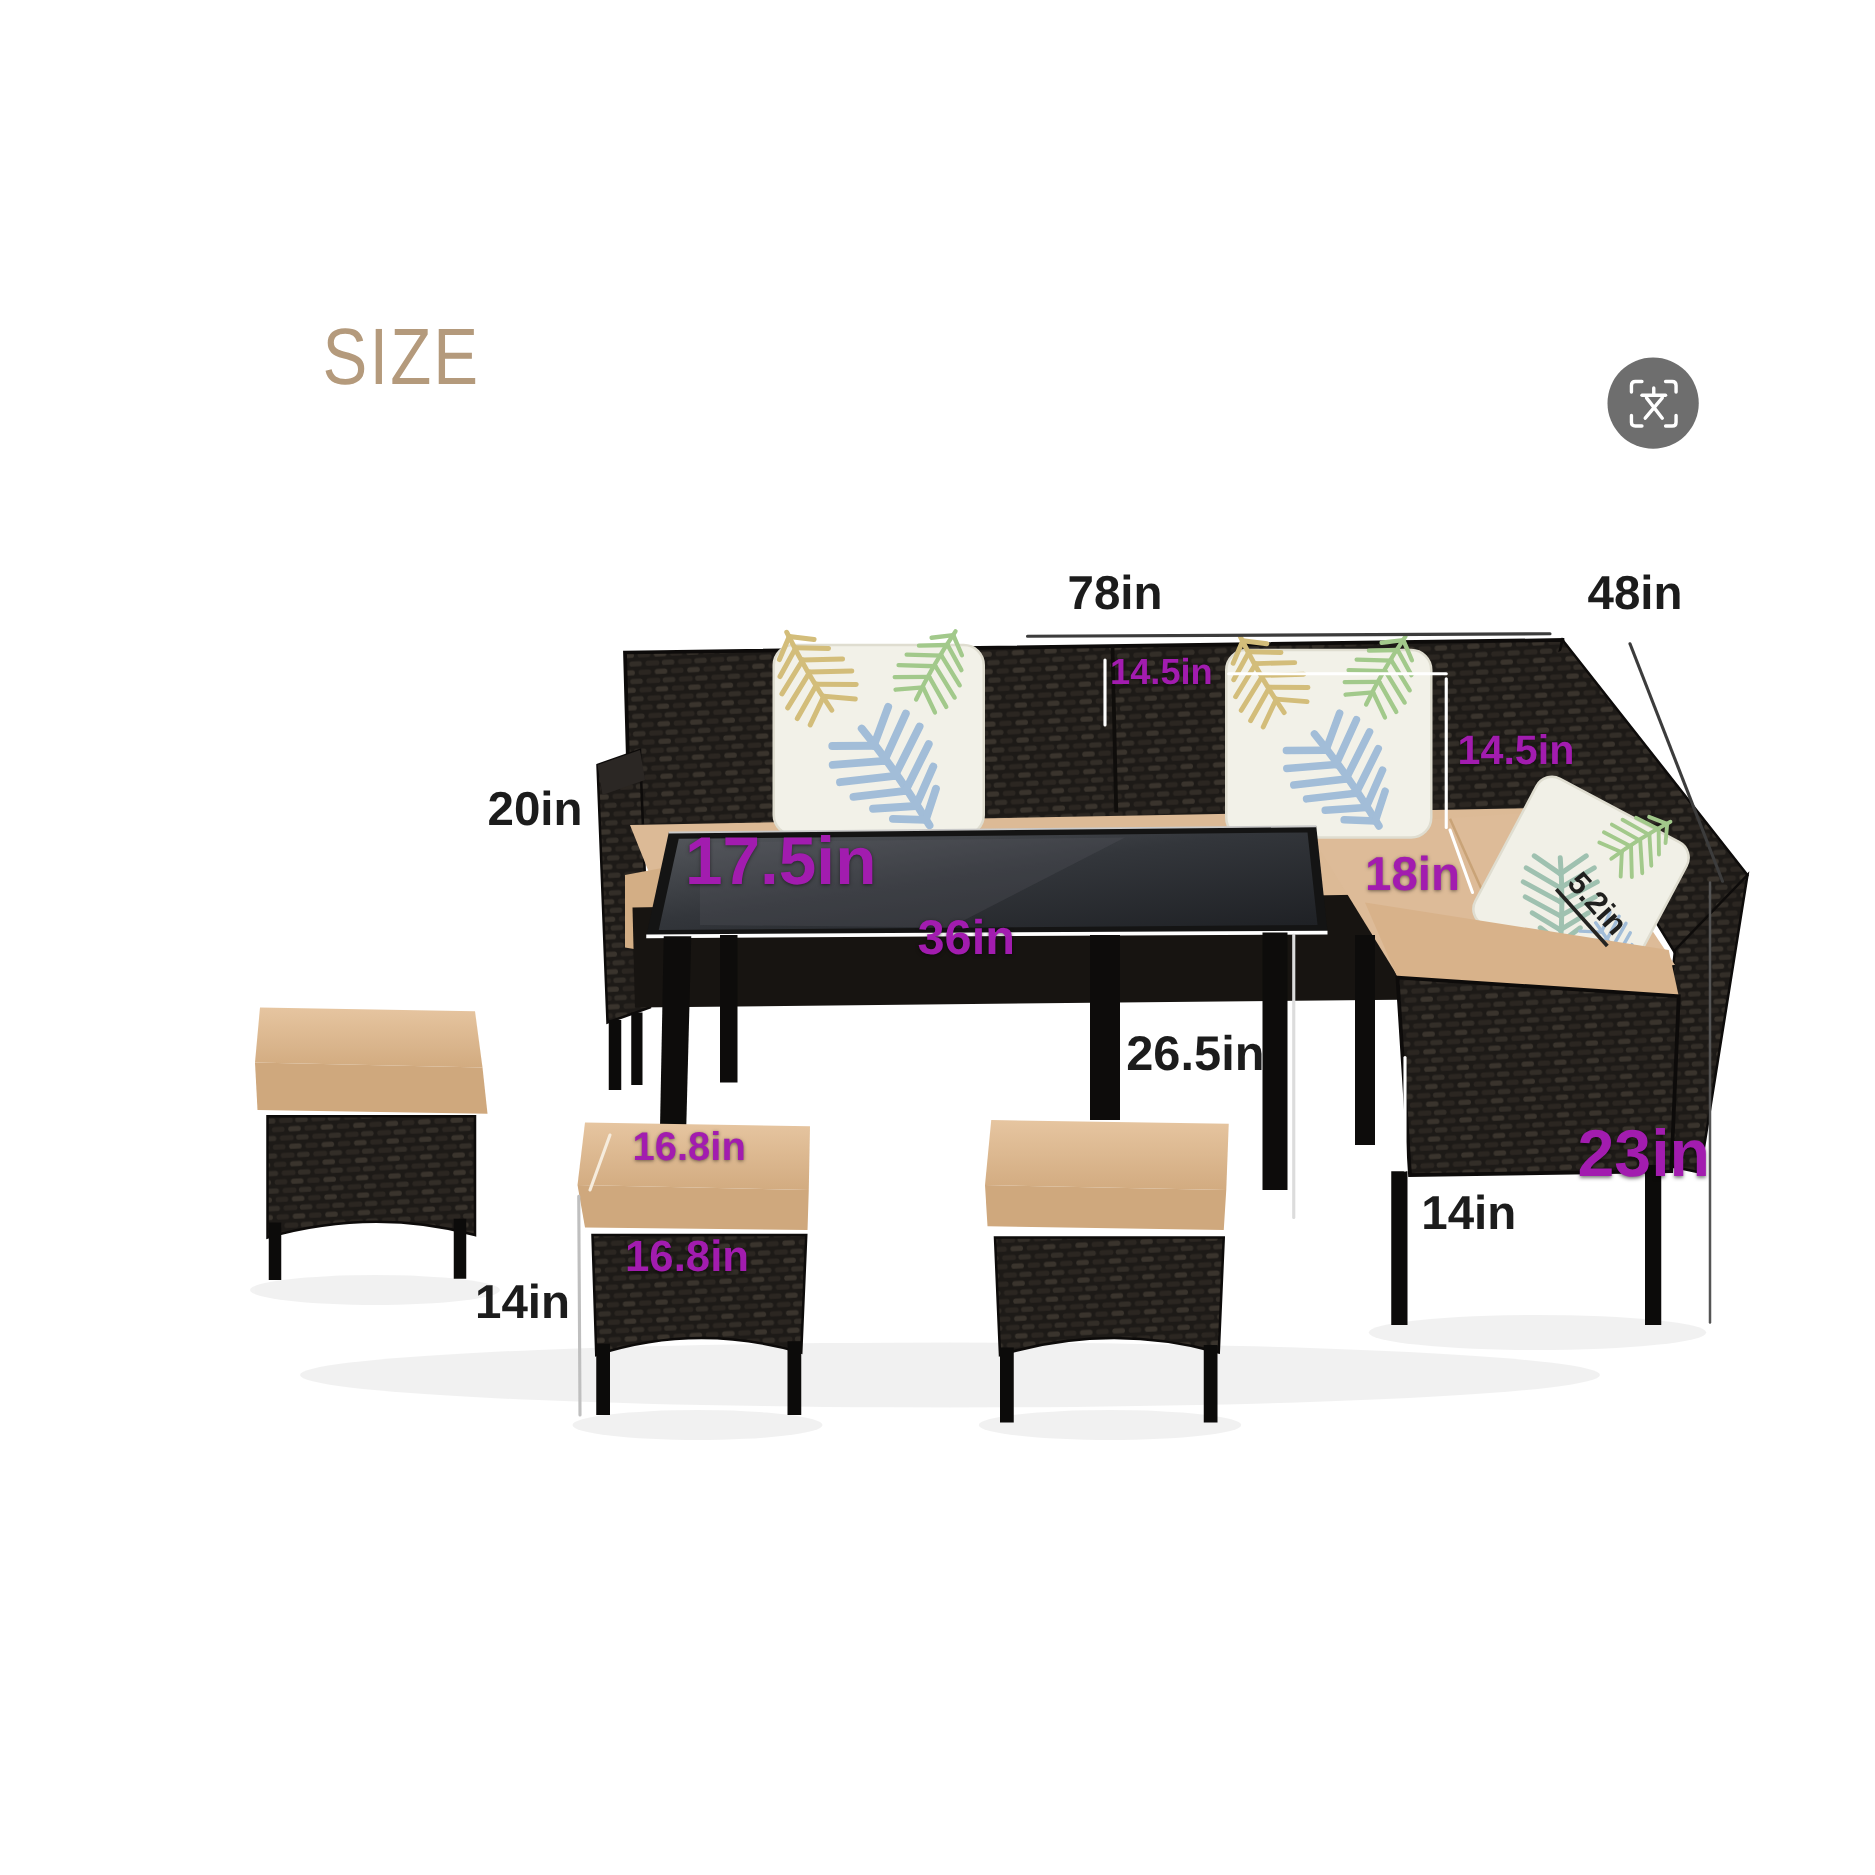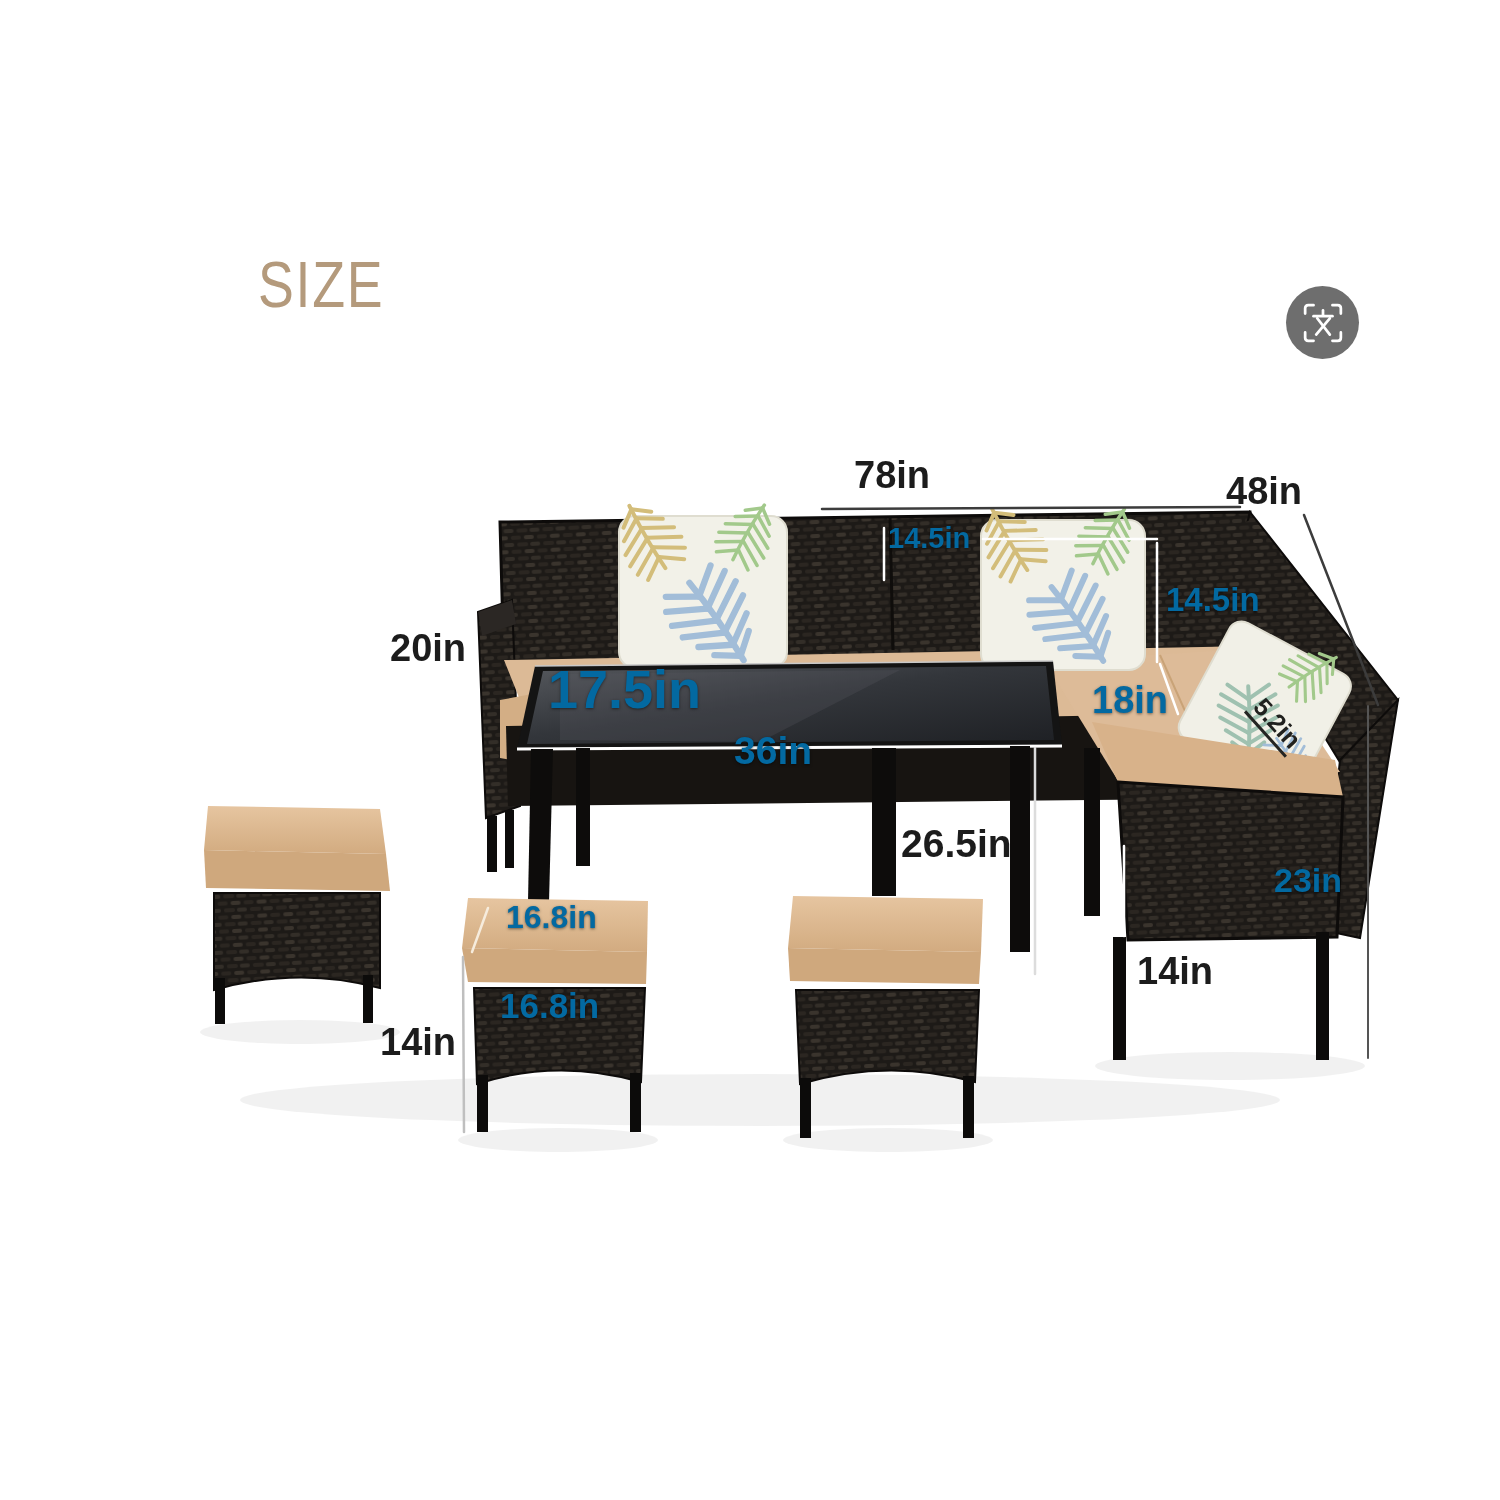--- a/index.html
+++ b/index.html
@@ -10,34 +10,34 @@
   .size-title{
     position:absolute;left:258px;top:248px;margin:0;
     font-size:64px;font-weight:400;letter-spacing:2px;color:#b49a7c;
     transform:scaleX(.84);transform-origin:left top;
   }
   .scene{position:absolute;left:0;top:0;width:1500px;height:1500px;}
   .dim{
     position:absolute;line-height:1;white-space:nowrap;font-weight:600;
     color:#1c1c1c;
   }
-  .dim.w{color:#0369a1;text-shadow:0 1px 3px rgba(0,0,0,.5);}
+  .dim.w{color:#a21caf;text-shadow:0 1px 3px rgba(0,0,0,.5);}
   .d-78   {left:854px; top:456px; font-size:38px;text-align:center;}
-  .d-48   {left:1226px;top:456px; font-size:38px;margin-top:16px;}
+  .d-48   {left:1270px;top:456px; font-size:38px;}
   .d-145a {left:888px; top:524px; font-size:29px;}
   .d-145b {left:1166px;top:583px; font-size:33px;}
   .d-20   {left:390px; top:597px; font-size:38px;margin-top:32px;}
   .d-175  {left:548px; top:662px; font-size:54px;}
   .d-36   {left:734px; top:731px; font-size:39px;}
   .d-18   {left:1092px;top:681px; font-size:38px;text-align:center;}
   .d-52   {left:1245px;top:710px; font-size:25px;color:#20201e;
            transform:rotate(48deg);transform-origin:center;
            border-bottom:3px solid #242422;padding:0 2px 2px 2px;}
   .d-265  {left:901px; top:824px; font-size:39px;}
-  .d-23   {left:1262px;top:863px; font-size:34px;margin-left:12px;}
+  .d-23   {left:1262px;top:897px; font-size:53px;}
   .d-14r  {left:1137px;top:952px; font-size:38px;}
   .d-168t {left:506px; top:901px; font-size:32px;}
   .d-168f {left:500px; top:988px; font-size:35px;}
   .d-14l  {left:380px; top:1023px;font-size:38px;}
   .translate-btn{
     position:absolute;left:1286px;top:286px;width:73px;height:73px;
     border-radius:50%;background:#6e6e6e;cursor:pointer;
     display:flex;align-items:center;justify-content:center;
   }
   .chat-corner{

